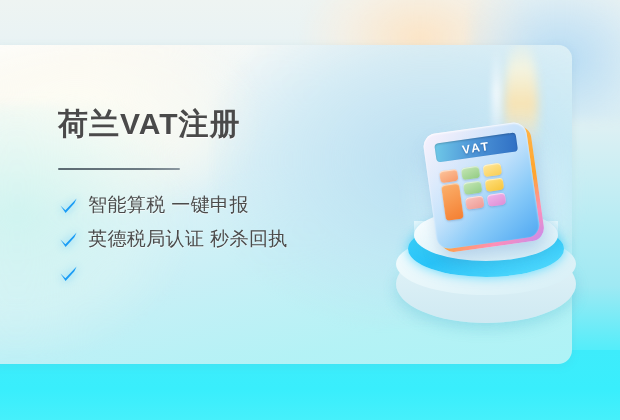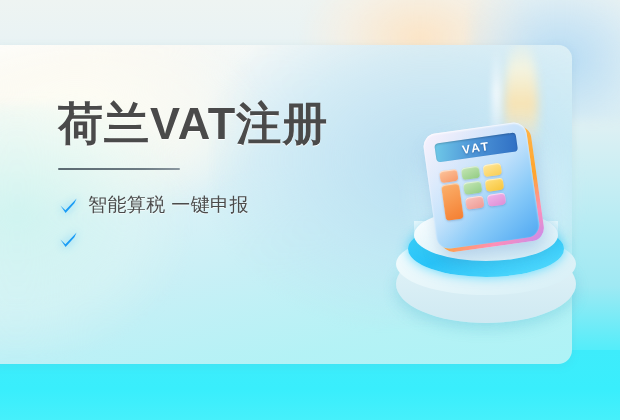--- a/index.html
+++ b/index.html
@@ -133,21 +133,21 @@
   }
 
   
   .text-col {
     position: absolute;
     left: 58px;
     top: 96px;
     width: 330px;
   }
   .title {
-    font-size: 45px;
+    font-size: 30px;
     line-height: 56px;
     font-weight: bold;
     color: #4a4a4a;
     letter-spacing: 1px;
     text-shadow: 0 1px 0 rgba(255,255,255,0.85);
     white-space: nowrap;
   }
   .divider {
     margin-top: 16px;
     width: 122px;
@@ -347,20 +347,28 @@
     <div class="divider"></div>
 
     <ul class="features">
       <li class="feature">
         <span class="check">
           <svg width="21" height="21" viewBox="0 0 21 21">
             <path d="M2.4 10.6 L7.4 15.3 L18.6 3.6 L16.4 8.2 L7.6 18.0 Z" fill="#1b9cf5"></path>
           </svg>
         </span>
         <span class="feature-label">智能算税 一键申报</span>
+      </li>
+      <li class="feature">
+        <span class="check">
+          <svg width="21" height="21" viewBox="0 0 21 21">
+            <path d="M2.4 10.6 L7.4 15.3 L18.6 3.6 L16.4 8.2 L7.6 18.0 Z" fill="#1b9cf5"></path>
+          </svg>
+        </span>
+        <span class="feature-label">英德税局认证 秒杀回执</span>
       </li>
       <li class="feature">
         <span class="check">
           <svg width="21" height="21" viewBox="0 0 21 21">
             <path d="M2.4 10.6 L7.4 15.3 L18.6 3.6 L16.4 8.2 L7.6 18.0 Z" fill="#1b9cf5"></path>
           </svg>
         </span>
       </li>
     </ul>
   </div>

